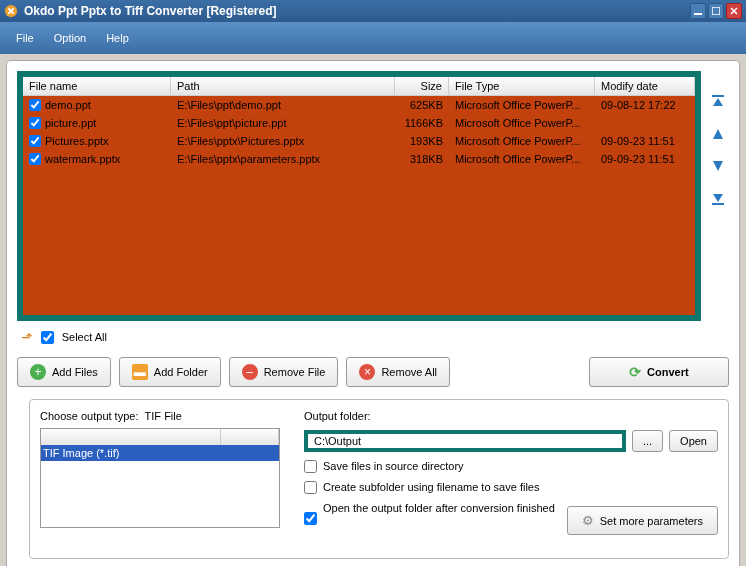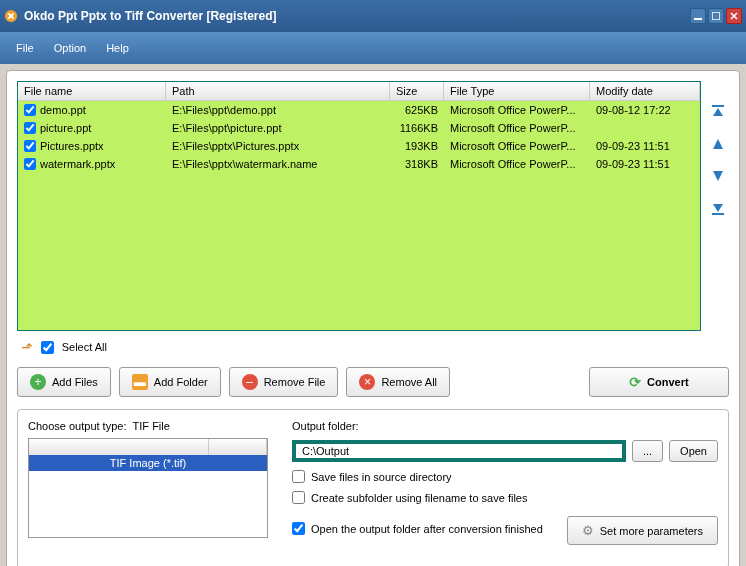--- a/index.html
+++ b/index.html
@@ -1,38 +1,38 @@
 <!DOCTYPE html>
 <html><head>
 <meta charset="utf-8">
 <style>
 * { margin: 0; padding: 0; box-sizing: border-box; font-family: Tahoma, sans-serif; font-size: 11px; }
 body { background: #d4d0c8; width: 746px; height: 566px; overflow: hidden; }
 
-.titlebar { height: 32px; background: linear-gradient(to bottom, #3a6ea5 0%, #2d5a8f 100%); display: flex; align-items: center; padding: 0 4px; color: #fff; font-weight: bold; }
+.titlebar { height: 22px; background: linear-gradient(to bottom, #3a6ea5 0%, #2d5a8f 100%); display: flex; align-items: center; padding: 0 4px; color: #fff; font-weight: bold; }
 .titlebar-icon { width: 14px; height: 14px; margin-right: 6px; }
 .titlebar-text { flex: 1; font-size: 12px; }
 .titlebar-buttons { display: flex; gap: 2px; }
 .titlebar-btn { width: 16px; height: 16px; display: flex; align-items: center; justify-content: center; font-size: 10px; cursor: pointer; border-radius: 2px; }
 .titlebar-btn.min { background: #4a7fb5; border: 1px solid #2a5a8a; }
 .titlebar-btn.max { background: #4a7fb5; border: 1px solid #2a5a8a; }
 .titlebar-btn.close { background: #d04040; border: 1px solid #a02020; }
 
 .menubar { height: 22px; background: linear-gradient(to bottom, #5a8fc7 0%, #3a6ea5 100%); display: flex; align-items: center; padding: 16px 8px; gap: 4px; }
 .menubar-item { color: #fff; padding: 2px 8px; cursor: pointer; }
 
 .content { padding: 10px; background: #fff; border: 1px solid #aaa; margin: 6px; border-radius: 4px; height: calc(100% - 56px); display: flex; flex-direction: column; }
 
 .file-area { display: flex; gap: 6px; height: 250px; }
-.file-list { flex: 1; border: 1px solid #0f766e; background: #bef264; }
+.file-list { flex: 1; border: 6px solid #0f766e; background: #c2410c; }
 .file-header { display: flex; background: linear-gradient(to bottom, #fefefe, #e5e5e5); border-bottom: 1px solid #ccc; }
 .fh-col { padding: 3px 6px; border-right: 1px solid #ccc; font-weight: normal; color: #000; }
 .fh-name { width: 148px; }
 .fh-path { width: 224px; }
-.fh-size { width: 54px; text-align: left; }
+.fh-size { width: 54px; text-align: right; }
 .fh-type { width: 146px; }
 .fh-date { flex: 1; }
 .file-row { display: flex; padding: 1px 0; }
 .fr-cell { padding: 2px 6px; white-space: nowrap; overflow: hidden; text-overflow: ellipsis; }
 .fr-name { width: 148px; display: flex; align-items: center; gap: 4px; }
 .fr-path { width: 224px; }
 .fr-size { width: 54px; text-align: right; }
 .fr-type { width: 146px; }
 .fr-date { flex: 1; }
 .fr-check { width: 12px; height: 12px; }
@@ -45,33 +45,33 @@
 
 .action-row { display: flex; gap: 8px; padding: 4px 0; }
 .action-btn { height: 30px; padding: 0 12px; background: linear-gradient(to bottom, #fdfdfd, #e8e8e8); border: 1px solid #999; border-radius: 3px; display: flex; align-items: center; gap: 6px; cursor: pointer; }
 .convert-btn { margin-left: auto; width: 140px; justify-content: center; font-weight: bold; }
 .btn-icon { width: 16px; height: 16px; display: inline-flex; align-items: center; justify-content: center; border-radius: 50%; font-size: 12px; color: #fff; }
 .ico-add { background: #4caf50; }
 .ico-folder { background: #f0a030; border-radius: 2px; }
 .ico-remove { background: #e05040; }
 .ico-convert { color: #4caf50; font-size: 14px; }
 
-.bottom-panel { border: 1px solid #bbb; border-radius: 4px; margin-top: 8px; padding: 10px; display: flex; gap: 24px; flex: 1; }
+.bottom-panel { border: 1px solid #bbb; border-radius: 4px; margin-top: 8px; padding: 10px; display: flex; gap: 24px; flex: 1; margin-left: 12px; }
 .output-left { width: 240px; }
 .output-label { margin-bottom: 6px; }
 .output-type-list { border: 1px solid #999; height: 100px; }
 .ot-header { display: flex; background: linear-gradient(to bottom, #fefefe, #e5e5e5); }
 .ot-header > div { border-right: 1px solid #ccc; height: 16px; }
-.ot-item { background: #2a5fc0; color: #fff; padding: 2px 23px; text-align: center; }
+.ot-item { background: #2a5fc0; color: #fff; padding: 2px 2px; }
 
 .output-right { flex: 1; display: flex; flex-direction: column; gap: 8px; }
 .folder-row { display: flex; gap: 6px; align-items: center; }
 .folder-input { flex: 1; height: 22px; border: 4px solid #0f766e; padding: 0 6px; background: #fff; }
 .small-btn { height: 22px; padding: 0 10px; background: linear-gradient(to bottom, #fdfdfd, #e8e8e8); border: 1px solid #999; border-radius: 3px; cursor: pointer; }
-.check-row { display: flex; align-items: center; gap: 6px; }
+.check-row { display: flex; gap: 6px; }
 .params-row { display: flex; justify-content: flex-end; margin-top: 4px; }
 .params-btn { padding: 6px 14px; background: linear-gradient(to bottom, #fdfdfd, #e8e8e8); border: 1px solid #999; border-radius: 3px; display: flex; align-items: center; gap: 6px; cursor: pointer; }
 .gear-icon { color: #888; font-size: 13px; }
 </style>
 </head>
 <body>
 
 <div class="titlebar">
   <svg class="titlebar-icon" viewBox="0 0 16 16">
       <circle cx="8" cy="8" r="7" fill="#f0a030"></circle>
@@ -142,21 +142,21 @@
             <div class="fr-cell fr-path">E:\Files\pptx\Pictures.pptx</div>
             <div class="fr-cell fr-size">193KB</div>
             <div class="fr-cell fr-type">Microsoft Office PowerP...</div>
             <div class="fr-cell fr-date">09-09-23 11:51</div>
           </div>
           <div class="file-row">
             <div class="fr-cell fr-name">
               <input type="checkbox" class="fr-check" checked="" style=""> 
               <span>watermark.pptx</span>
             </div>
-            <div class="fr-cell fr-path">E:\Files\pptx\watermark.name</div>
+            <div class="fr-cell fr-path">E:\Files\pptx\parameters.pptx</div>
             <div class="fr-cell fr-size">318KB</div>
             <div class="fr-cell fr-type">Microsoft Office PowerP...</div>
             <div class="fr-cell fr-date">09-09-23 11:51</div>
           </div>
         </div>
     </div>
     <div class="side-arrows">
       <div class="arrow-btn">
           <svg width="16" height="16" viewBox="0 0 16 16">
             <rect x="2" y="1" width="12" height="2" fill="#2a7ac0"></rect>

